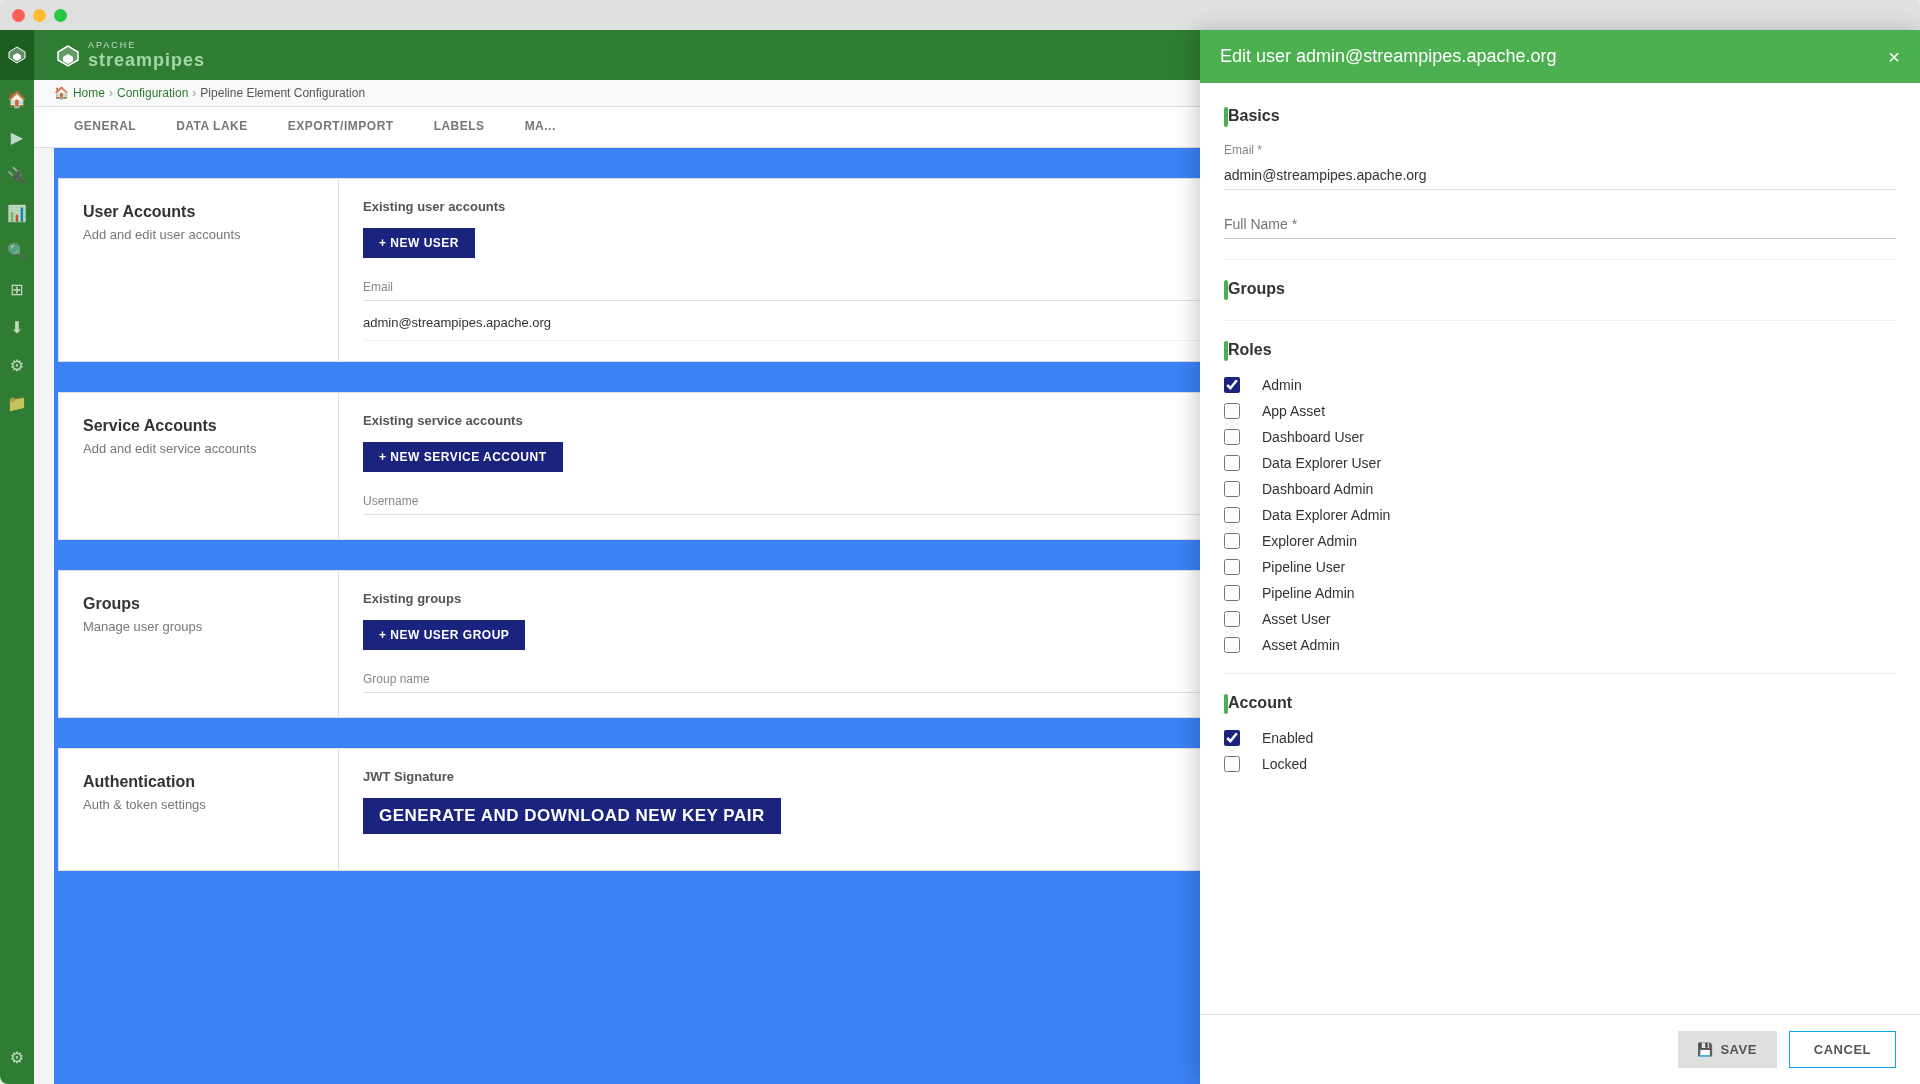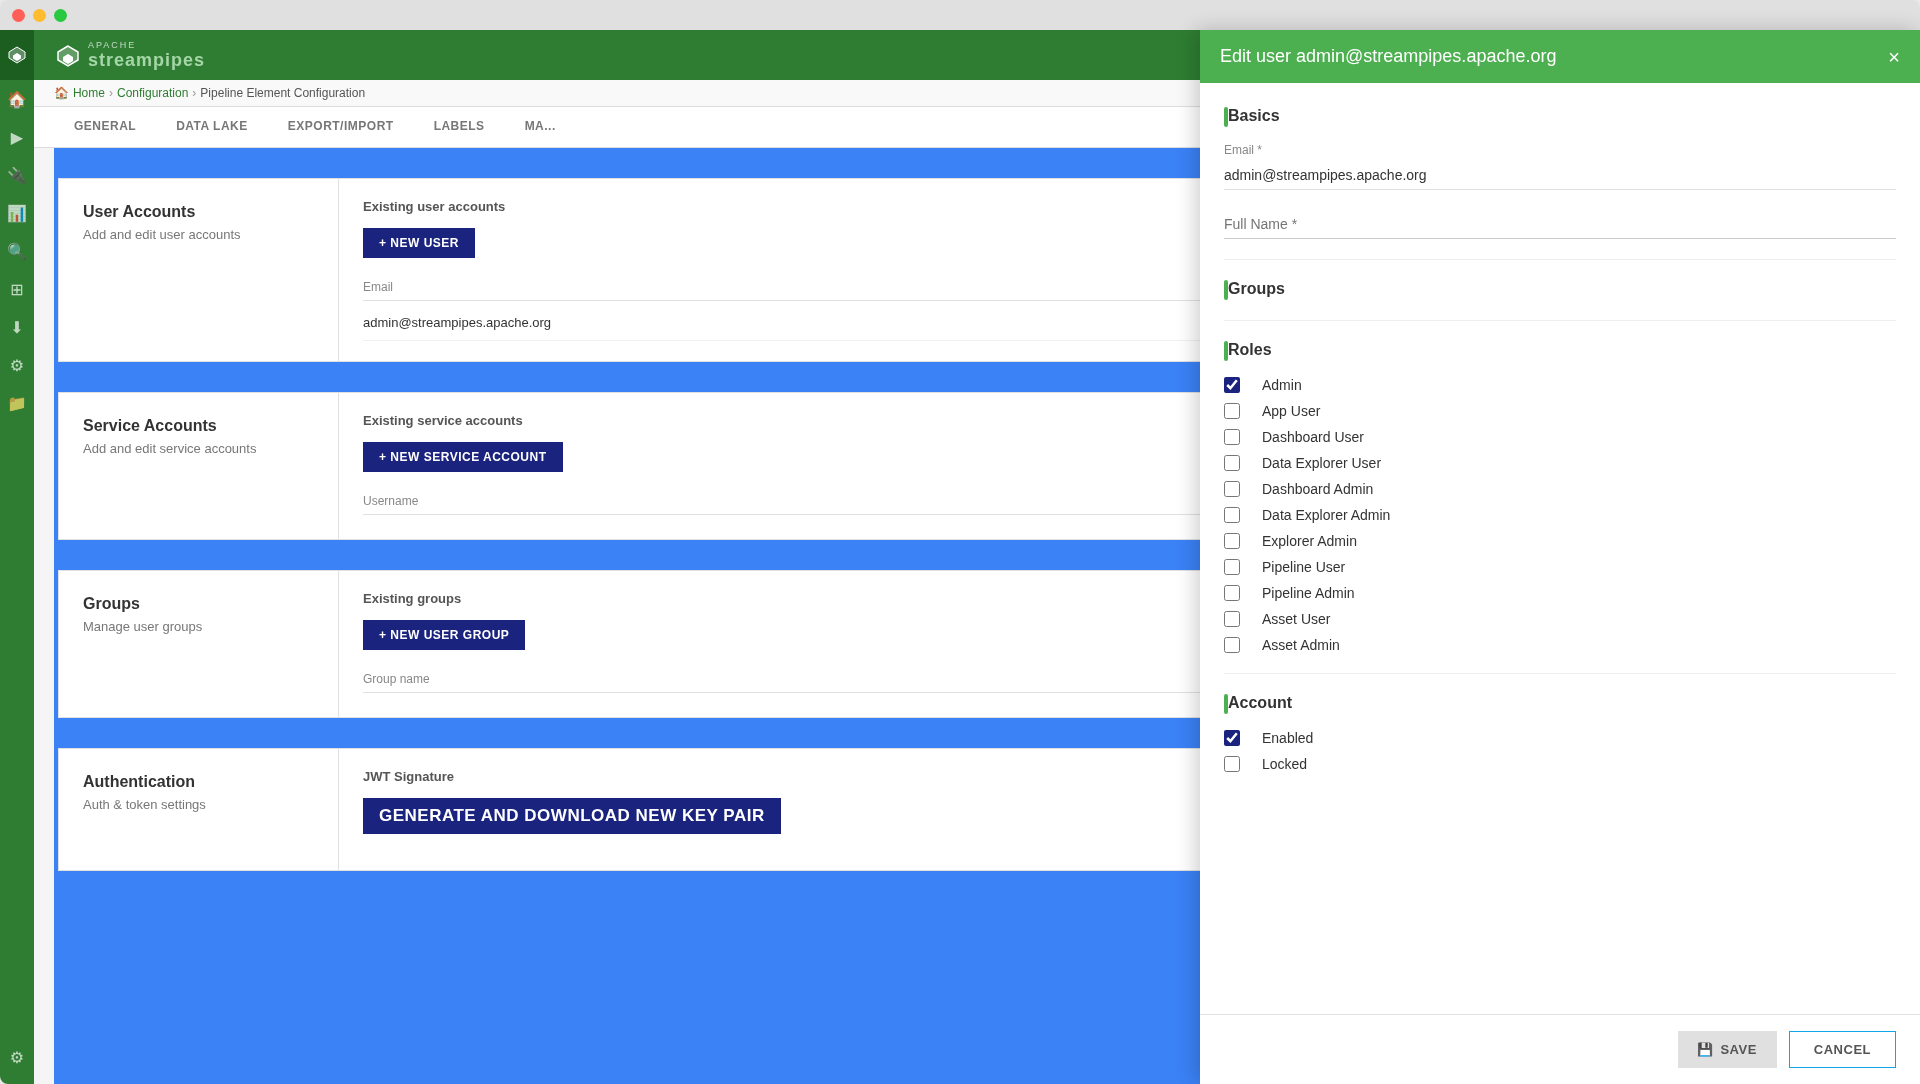--- a/index.html
+++ b/index.html
@@ -533,21 +533,21 @@
           <span class="section-label-text">Roles</span>
         </div>
 
         <div class="checkbox-list">
           <label class="checkbox-item">
             <input type="checkbox" checked="" style="">
             <span>Admin</span>
           </label>
           <label class="checkbox-item">
             <input type="checkbox" style="">
-            <span>App User</span>
+            <span>App Asset</span>
           </label>
           <label class="checkbox-item">
             <input type="checkbox" style="">
             <span>Dashboard User</span>
           </label>
           <label class="checkbox-item">
             <input type="checkbox" style="">
             <span>Data Explorer User</span>
           </label>
           <label class="checkbox-item">

